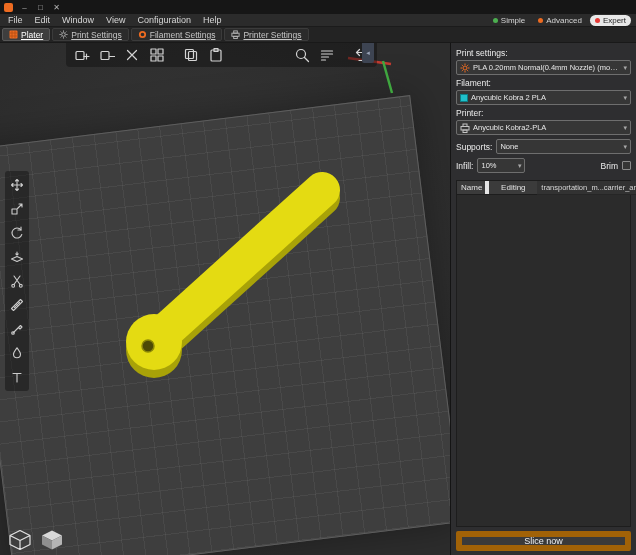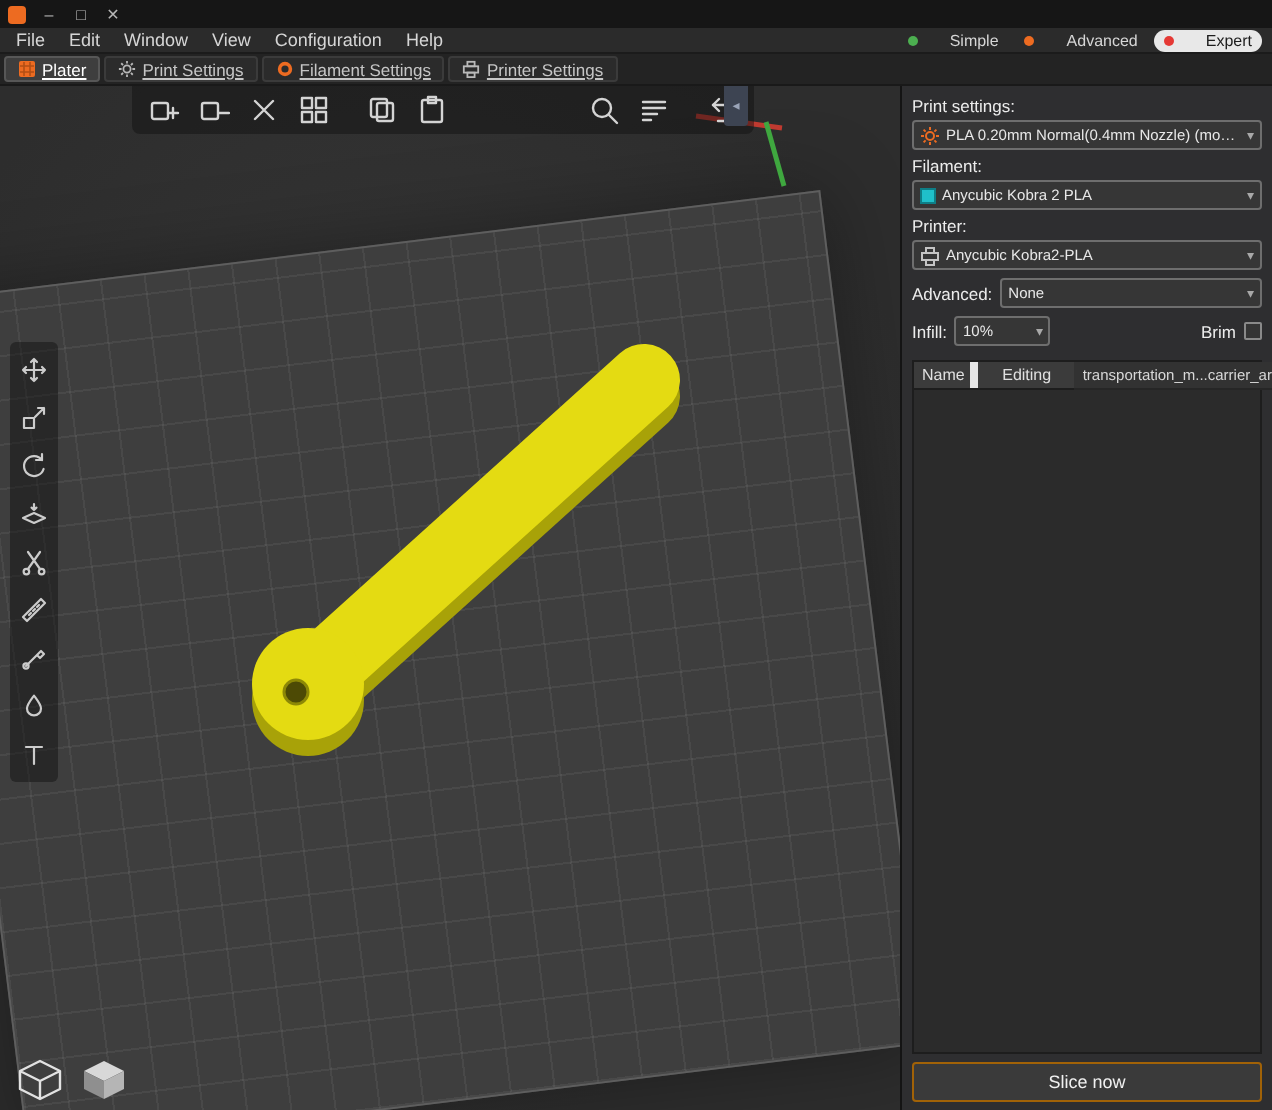--- a/index.html
+++ b/index.html
@@ -11,21 +11,21 @@
   .titlebar { height:14px; background:#161616; display:flex; align-items:center; padding:0 4px; gap:4px; flex:0 0 auto; }
   .app-icon { width:9px; height:9px; background:#ED6B21; border-radius:2px; flex:0 0 auto; }
   .title-text { font-size:9px; color:#cfcfcf; flex:1; white-space:nowrap; overflow:hidden; }
   .win-controls { display:flex; gap:1px; }
   .win-btn { width:15px; height:12px; font-size:8px; color:#b5b5b5; display:flex; align-items:center; justify-content:center; }
 
   
   .menubar { height:13px; background:#2b2b2b; border-bottom:1px solid #1b1b1b; display:flex; align-items:center; padding:0 2px; flex:0 0 auto; }
   .menu-item { font-size:9px; color:#d6d6d6; padding:0 6px; height:100%; display:flex; align-items:center; }
   .menu-spacer { flex:1; }
-  .mode-btn { display:flex; align-items:center; gap:16px; font-size:8px; color:#d6d6d6; padding:0 5px; height:11px; border-radius:6px; margin-right:3px;justify-content:center; }
+  .mode-btn { display:flex; align-items:center; gap:3px; font-size:8px; color:#d6d6d6; padding:0 5px; height:11px; border-radius:6px; margin-right:3px;justify-content:center; }
   .mode-btn.selected { background:#e8e8e8; color:#1d1d1d; }
   .mode-dot { width:5px; height:5px; border-radius:50%; }
   .dot-simple { background:#4CAF50; } .dot-advanced { background:#ED6B21; } .dot-expert { background:#E53935; }
 
   
   .tabbar { height:16px; background:#232323; border-bottom:1px solid #191919; display:flex; align-items:stretch; padding:1px 2px 1px; gap:2px; flex:0 0 auto; }
   .tab { display:flex; align-items:center; gap:3px; font-size:8.5px; color:#c6c6c6; padding:0 6px; border:1px solid #3b3b3b; border-radius:2px; background:#2b2b2b;text-decoration:underline; }
   .tab.active { background:#3e3e3e; color:#ffffff; border-color:#575757; }
   .tab svg { display:block; }
 
@@ -80,21 +80,21 @@
 
   .obj-table { margin-top:6px; border:1px solid #1d1d1d; display:flex; flex:1; min-height:0; background:#2b2b2b; }
   .obj-header { display:flex; height:14px; background:#3b3b3b; border-bottom:1px solid #1d1d1d; align-items:stretch;
     font-size:8px; color:#e0e0e0; flex:0 0 auto; }
   .col-name { flex:1; display:flex; align-items:center; padding:0 3px 0 4px; min-width:0; }
   .col-edit { width:52px; border-left:4px solid #e5e5e5; display:flex; align-items:center; justify-content:center; }
   .obj-row { display:flex; height:14px; background:#323232; border-bottom:1px solid #262626; font-size:7.5px; color:#d8d8d8; flex:0 0 auto; }
   .obj-name-text { flex:1; white-space:nowrap; overflow:hidden; text-overflow:ellipsis; }
   .table-fill { flex:1; }
 
-  .slice-btn { height:20px; margin-top:4px; background:#3a3a3a; border:1px solid #a16207; border-radius:2px;
+  .slice-btn { height:20px; margin-top:4px; background:#3a3a3a; border:6px solid #a16207; border-radius:2px;
     color:#f0f0f0; font-size:9px; display:flex; align-items:center; justify-content:center; flex:0 0 auto; }
 </style>
 </head>
 <body>
 
 <div class="window">
 
   <div class="titlebar">
     <div class="app-icon"></div>
     <div class="win-controls">
@@ -338,21 +338,21 @@
         <svg width="10" height="10" viewBox="0 0 10 10" fill="none" stroke="#c4c4c4" stroke-width="1">
             <rect x="1" y="3.5" width="8" height="3.5"></rect>
             <rect x="3" y="1" width="4" height="2.5"></rect>
             <rect x="3" y="7" width="4" height="2.5"></rect>
           </svg>
         <span class="combo-text">Anycubic Kobra2-PLA</span>
         <span class="combo-arrow">▾</span>
       </div>
 
       <div class="srow">
-        <span class="side-label">Advanced:</span>
+        <span class="side-label">Supports:</span>
         <div class="combo grow">
           <span class="combo-text">None</span>
           <span class="combo-arrow">▾</span>
         </div>
       </div>
 
       <div class="srow">
         <span class="side-label">Infill:</span>
         <div class="combo small">
           <span class="combo-text">10%</span>

